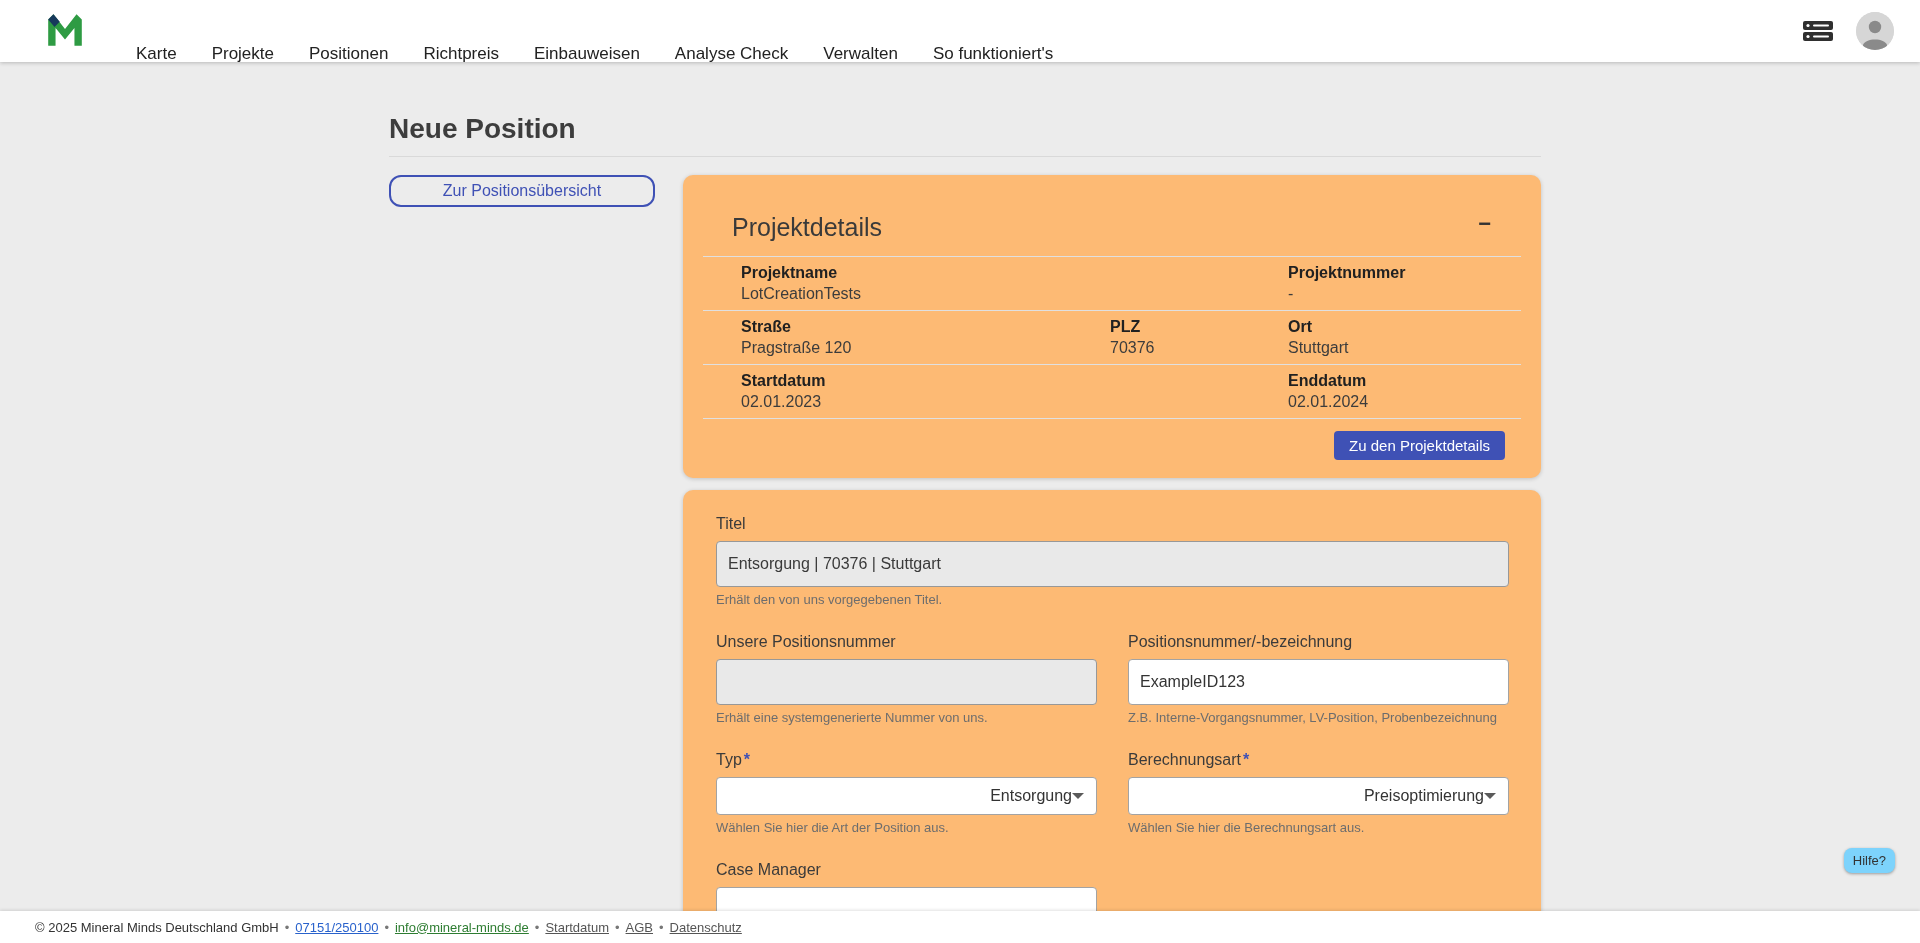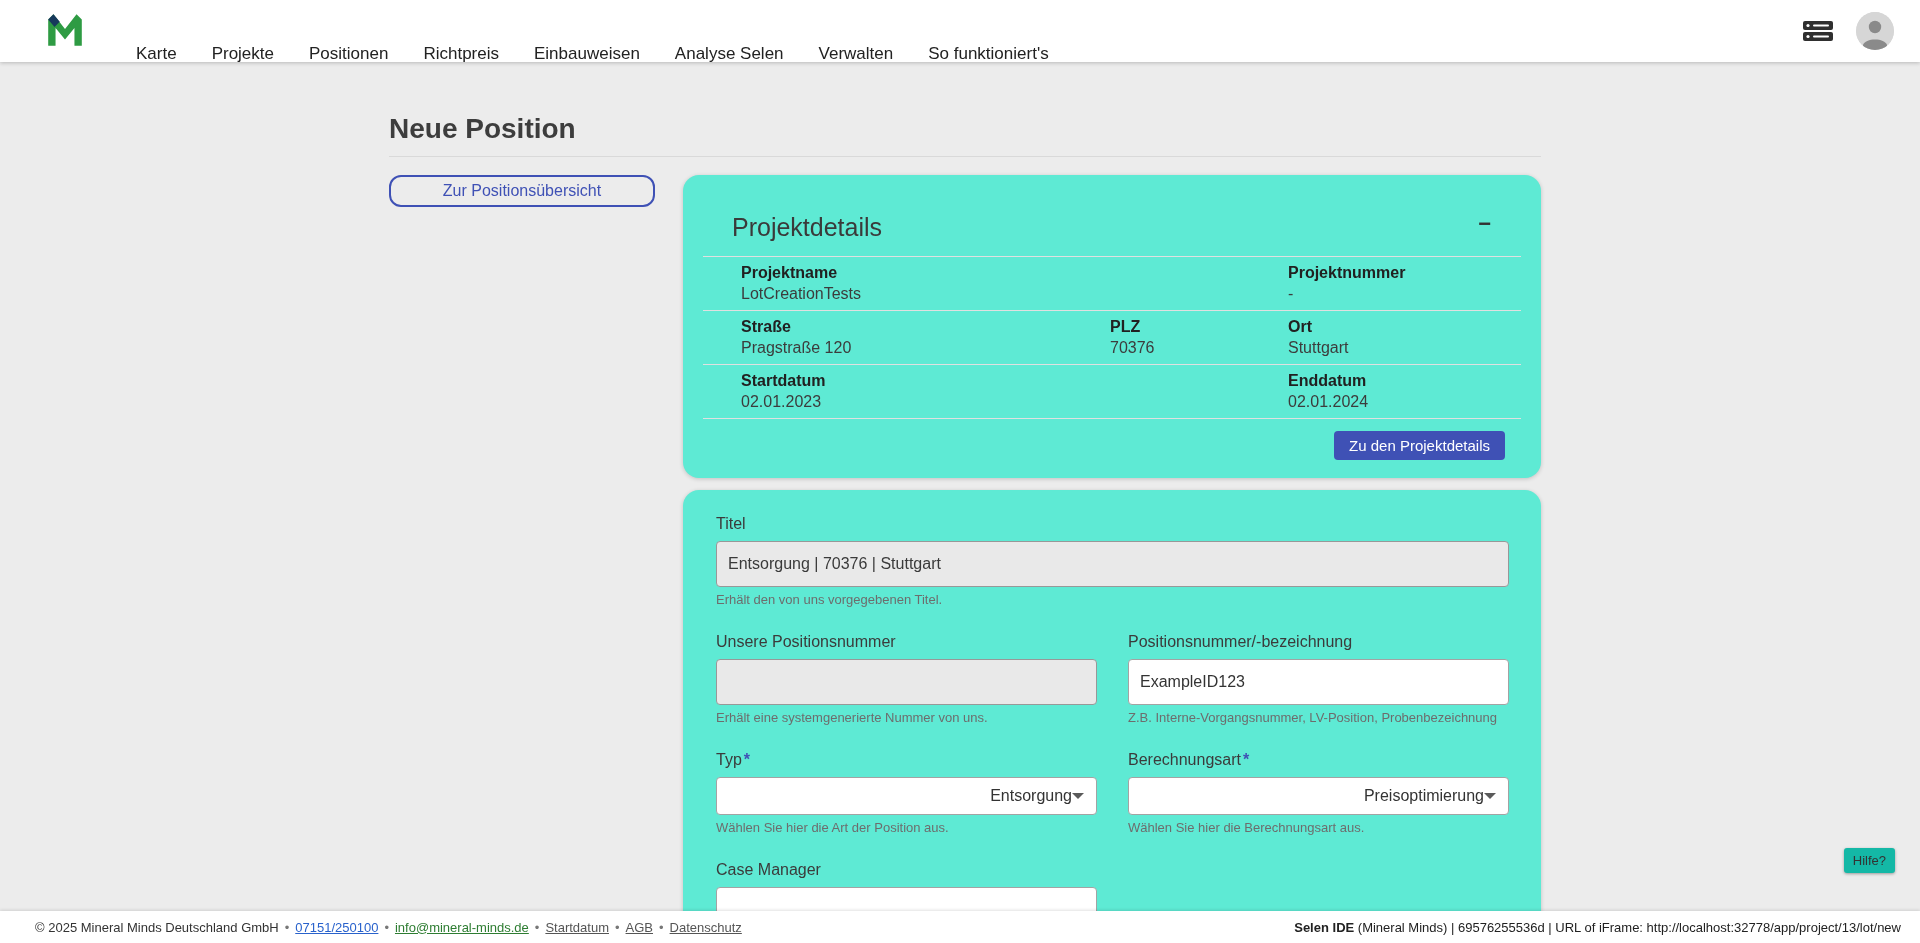--- a/index.html
+++ b/index.html
@@ -45,21 +45,21 @@
 
   .btn-outline {
     width:266px; height:32px;
     background:transparent;
     border:2px solid #3f51b5; border-radius:12px;
     color:#3f51b5; font-size:16px; font-family:inherit;
     cursor:pointer; display:flex; align-items:center; justify-content:center;
   }
 
   .card {
-    background:#5eead4; border-radius:16px;
+    background:#fdba74; border-radius:10px;
     box-shadow:0 1px 4px rgba(0,0,0,.18);
   }
 
   
   .card-pd { padding:38px 0 18px 0; }
   .pd-header { display:flex; align-items:flex-start; justify-content:space-between; padding:0 46px 0 49px; }
   .pd-title { font-size:25px; font-weight:400; color:#3a3a3a; line-height:29px; }
   .collapse-btn {
     background:none; border:none; font-size:22px; font-weight:700; color:#333;
     cursor:pointer; line-height:22px; padding:0 4px;
@@ -106,21 +106,21 @@
   }
   .caret {
     width:0; height:0;
     border-left:6px solid transparent; border-right:6px solid transparent;
     border-top:6px solid #5a5a5a;
   }
 
   
   .help-btn {
     position:absolute; right:25px; bottom:70px;
-    background:#14b8a6; border:none; border-radius:3px;
+    background:#7dd3fc; border:none; border-radius:8px;
     box-shadow:0 1px 3px rgba(0,0,0,.35);
     font-size:13px; color:#333; padding:5px 9px; font-family:inherit;
     cursor:pointer; z-index:30;
   }
 
   
   .footer {
     position:absolute; left:0; right:0; bottom:0; height:32px;
     background:#fff; box-shadow:0 -1px 3px rgba(0,0,0,.12);
     display:flex; align-items:center; justify-content:space-between;
@@ -147,21 +147,21 @@
         <path d="M4 11 L9 6 L15 13 L10 18 Z" fill="#17395c"></path>
       </svg>
     </span>
   </div>
   <nav class="nav-links">
     <a class="nav-item">Karte</a>
     <a class="nav-item">Projekte</a>
     <a class="nav-item">Positionen</a>
     <a class="nav-item">Richtpreis</a>
     <a class="nav-item">Einbauweisen</a>
-    <a class="nav-item">Analyse Selen</a>
+    <a class="nav-item">Analyse Check</a>
     <a class="nav-item">Verwalten</a>
     <a class="nav-item">So funktioniert's</a>
   </nav>
   <div class="nav-right">
     <span style="cursor:pointer; display:flex;">
       <svg width="32" height="24" viewBox="0 0 32 24">
         <rect x="1" y="2" width="30" height="9" rx="2" fill="#2f2f2f"></rect>
         <rect x="1" y="13" width="30" height="9" rx="2" fill="#2f2f2f"></rect>
         <circle cx="6" cy="6.5" r="1.6" fill="#fff"></circle>
         <circle cx="6" cy="17.5" r="1.6" fill="#fff"></circle>
@@ -305,16 +305,13 @@
     <a class="f-link-phone">07151/250100</a>
     <span class="f-sep">•</span>
     <a class="f-link-mail">info@mineral-minds.de</a>
     <span class="f-sep">•</span>
     <a class="f-link-gray">Startdatum</a>
     <span class="f-sep">•</span>
     <a class="f-link-gray">AGB</a>
     <span class="f-sep">•</span>
     <a class="f-link-gray">Datenschutz</a>
   </div>
-  <div class="f-right">
-    <b>Selen IDE</b><span> (Mineral Minds) | 69576255536d | URL of iFrame: http://localhost:32778/app/project/13/lot/new</span>
-  </div>
 </footer>
 
 </body></html>

